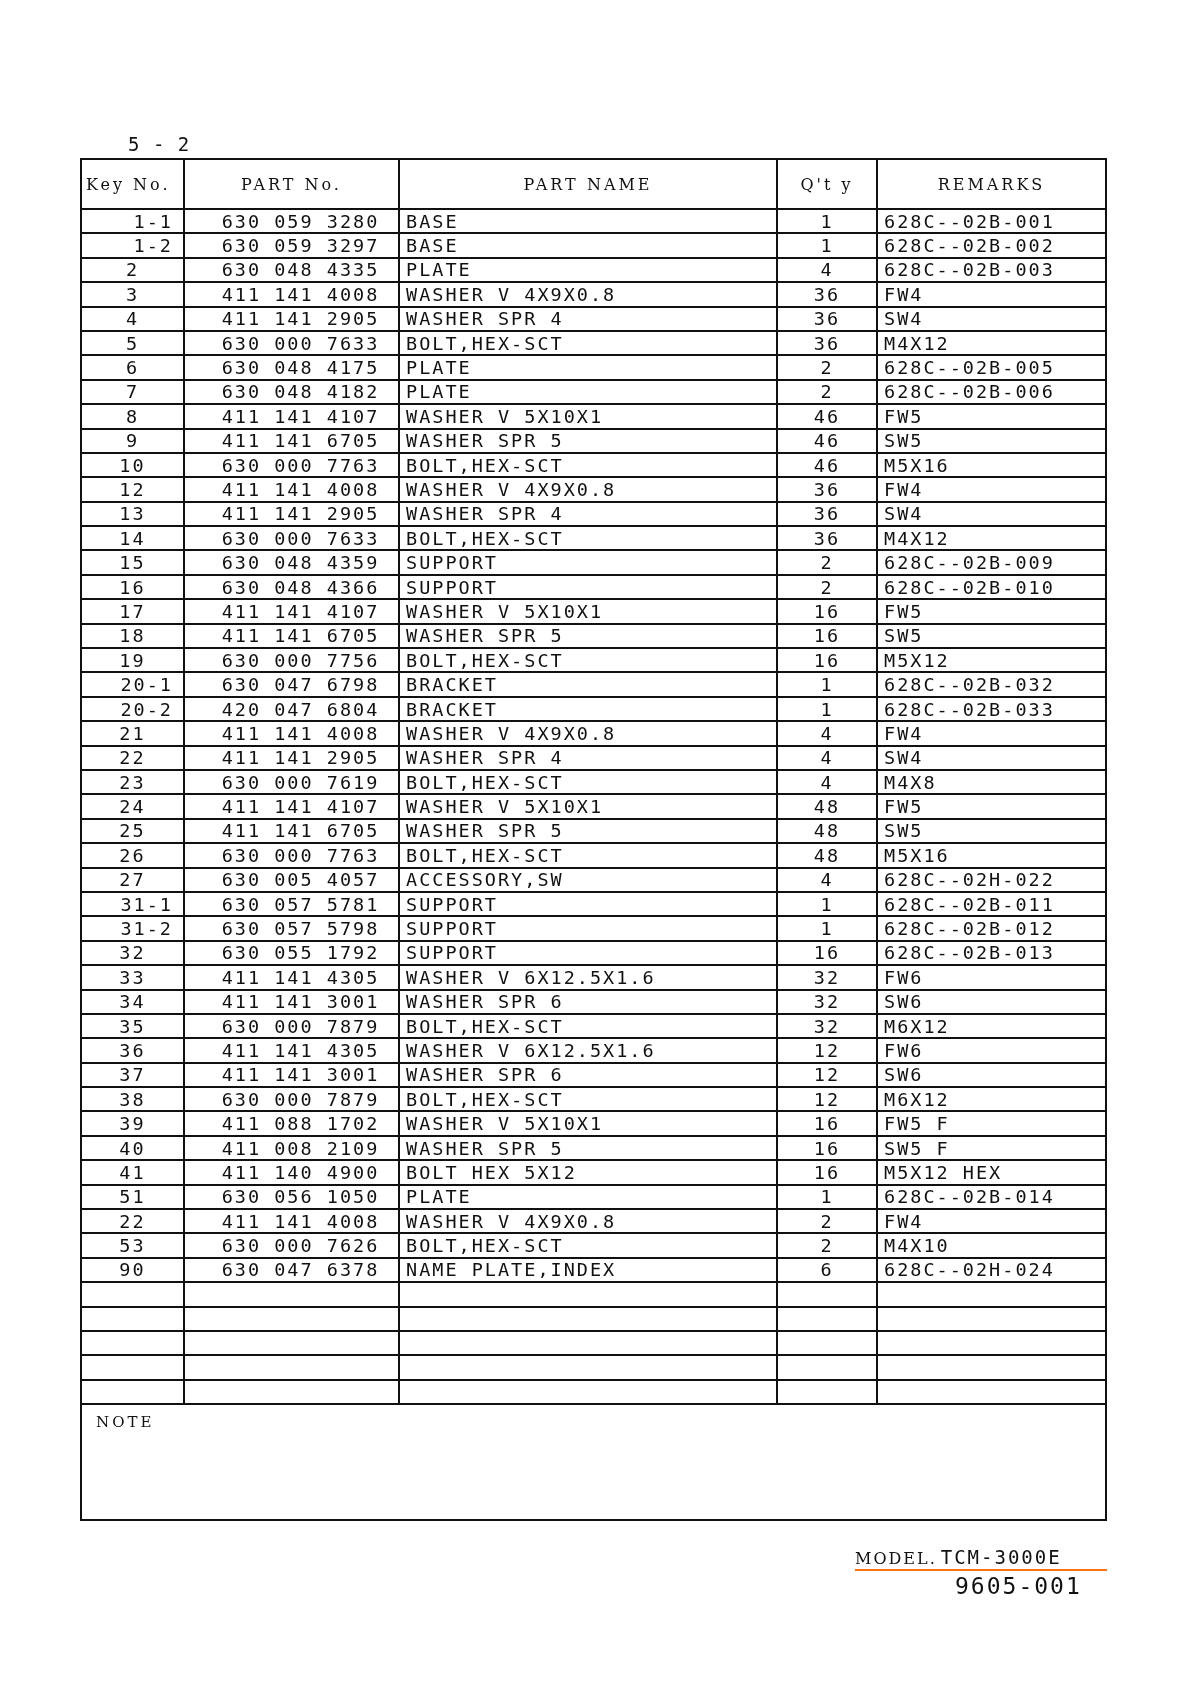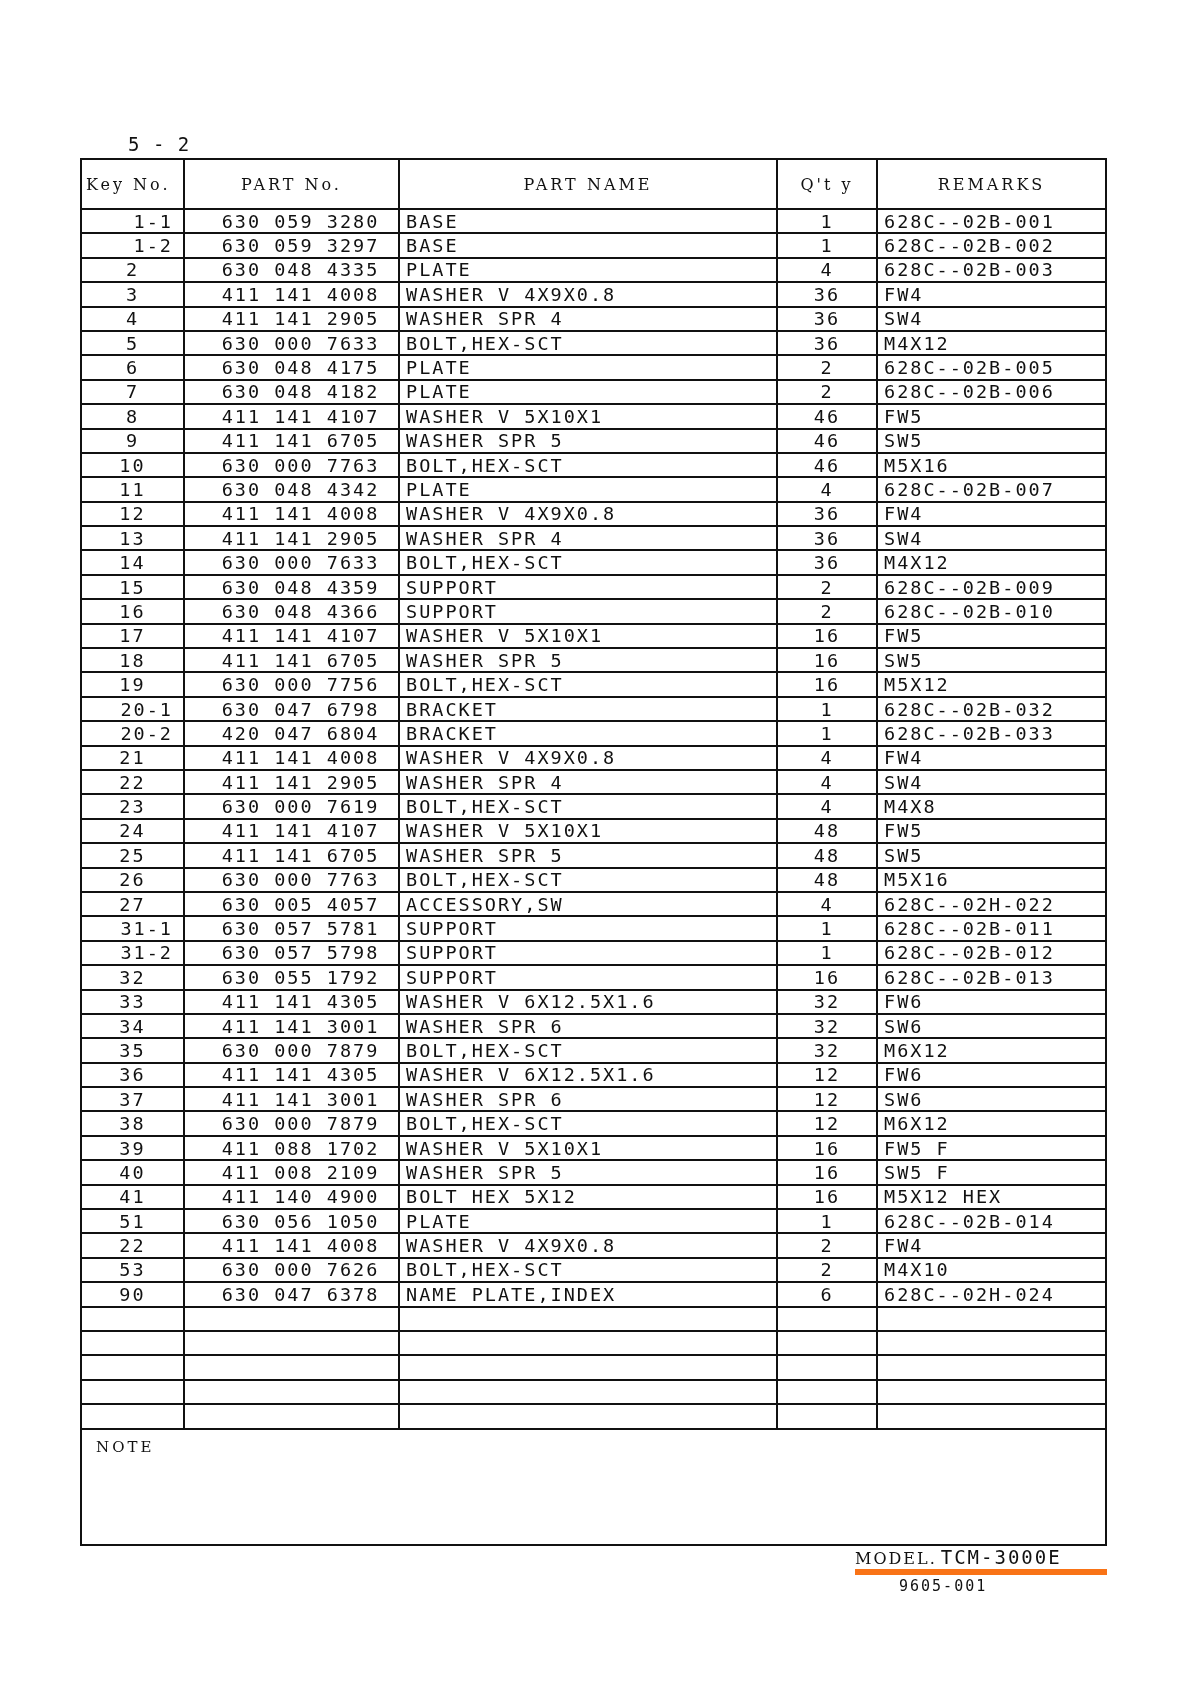--- a/index.html
+++ b/index.html
@@ -44,31 +44,31 @@
     height: 114px; position: relative;
   }
   .note-label {
     position: absolute; left: 14px; top: 8px;
     font-family: "DejaVu Serif", serif; font-size: 15px; letter-spacing: 3px;
   }
   .model-block {
     position: absolute; left: 855px; top: 1546px; width: 252px;
   }
   .model-line {
-    border-bottom: 6px solid #f97316; padding-bottom: 1px; white-space: nowrap;
+    border-bottom: 2px solid #f97316; padding-bottom: 1px; white-space: nowrap;
   }
   .model-label {
     font-family: "DejaVu Serif", serif; font-size: 16px; letter-spacing: 2px;
   }
   .model-value {
     font-family: "DejaVu Sans Mono", monospace; font-size: 19px; letter-spacing: 2px;
   }
   .model-code {
-    margin-left: 44px; margin-top: 2px;
-    font-family: "DejaVu Sans Mono", monospace; font-size: 15px; letter-spacing: 2px;
+    margin-left: 100px; margin-top: 2px;
+    font-family: "DejaVu Sans Mono", monospace; font-size: 23px; letter-spacing: 2px;
   }
 </style>
 </head>
 <body>
 
 <div class="page-num">5 - 2</div>
 
 <div class="sheet">
   <table class="parts">
     <colgroup>
@@ -159,27 +159,20 @@
           <td class="rem">SW5</td>
         </tr>
         <tr>
           <td class="key centered">10</td>
           <td class="part">630 000 7763</td>
           <td class="name">BOLT,HEX-SCT</td>
           <td class="qty">46</td>
           <td class="rem">M5X16</td>
         </tr>
         <tr>
-          <td class="key centered">11</td>
-          <td class="part">630 048 4342</td>
-          <td class="name">PLATE</td>
-          <td class="qty">4</td>
-          <td class="rem">628C--02B-007</td>
-        </tr>
-        <tr>
           <td class="key centered">12</td>
           <td class="part">411 141 4008</td>
           <td class="name">WASHER V 4X9X0.8</td>
           <td class="qty">36</td>
           <td class="rem">FW4</td>
         </tr>
         <tr>
           <td class="key centered">13</td>
           <td class="part">411 141 2905</td>
           <td class="name">WASHER SPR 4</td>

